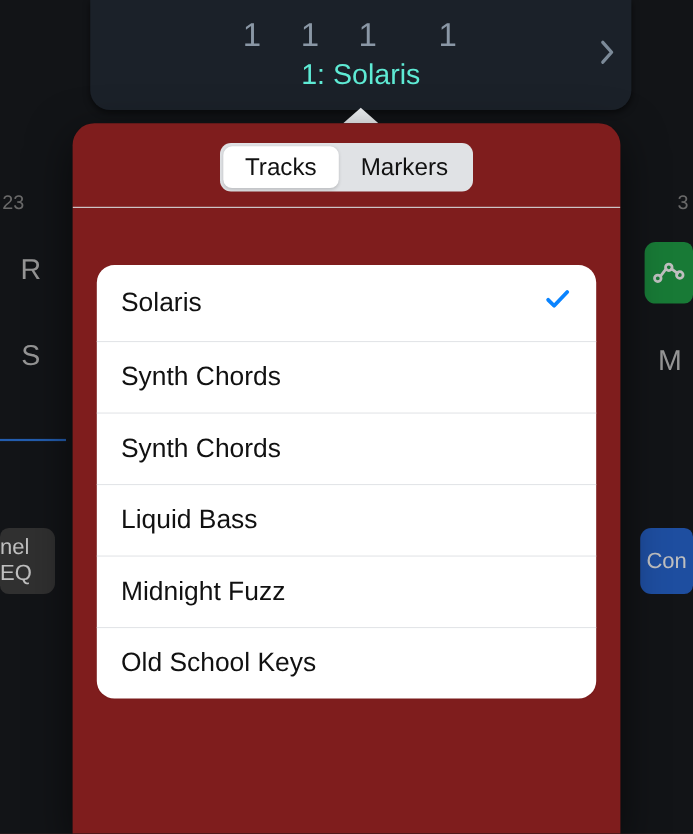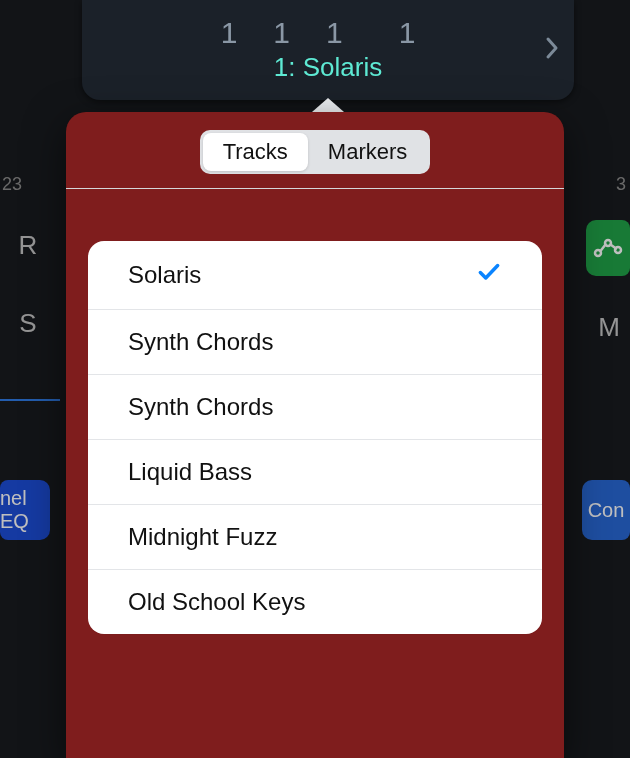--- a/index.html
+++ b/index.html
@@ -72,21 +72,21 @@
     right:0; top:220px; width:44px; height:56px;
     background:#20a349; border-top-left-radius:10px; border-bottom-left-radius:10px;
   }
   .bg-green svg { stroke:#fff; }
   .bg-stripe { left:0; top:366px; right:0; height:34px; background:#2d3034; border-top:1px solid #3d4044;}
   .bg-blueLine {
     position:absolute; left:0; top:399px; width:60px; height:2px; background:#2f7de8;
   }
   .bg-eq {
     left:0; top:480px; width:50px; height:60px;
-    background:#1d4ed8; color:#fff; font-size:20px;
+    background:#404040; color:#fff; font-size:20px;
     border-top-right-radius:10px; border-bottom-right-radius:10px;
   }
   .bg-con {
     right:0; top:480px; width:48px; height:60px;
     background:#2968d6; color:#fff; font-size:20px;
     border-top-left-radius:10px; border-bottom-left-radius:10px;text-align:right;
   }
 
   
   .popover {
@@ -123,21 +123,21 @@
   }
 
   .list-card {
     margin: 52px 22px 0 22px;
     background:#fff;
     border-radius: 16px;
     box-shadow: 0 1px 1px rgba(0,0,0,0.03);
   }
   .row {
     display:flex; align-items:center; justify-content:space-between;
-    padding: 18px 40px;
+    padding: 18px 22px;
     border-bottom: 1px solid #e3e5e8;
     font-size: 24px; color:#111;
     cursor: pointer;
   }
   .row:last-child { border-bottom:none;text-align:center; }
   .check { color:#0a84ff; }
 </style>
 </head>
 <body>
 

